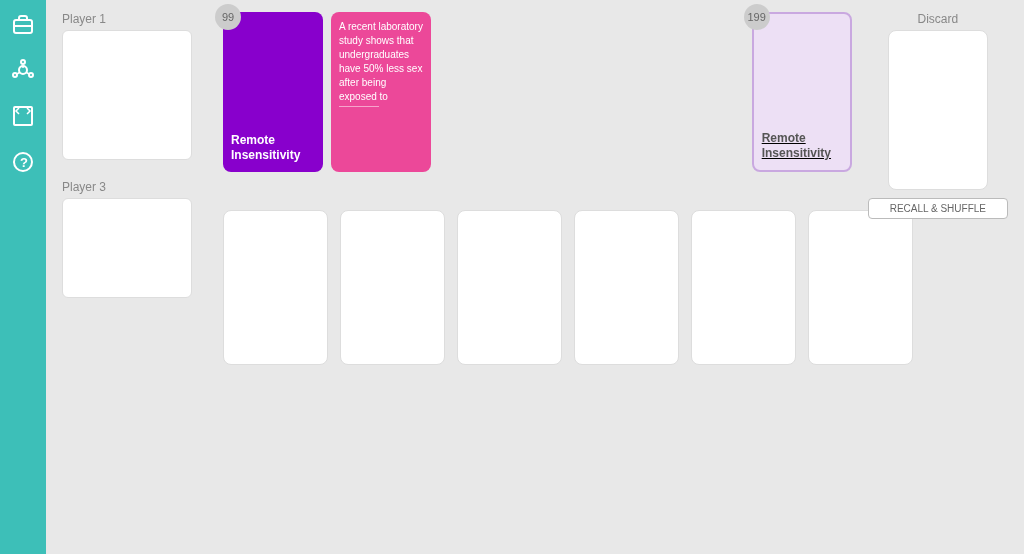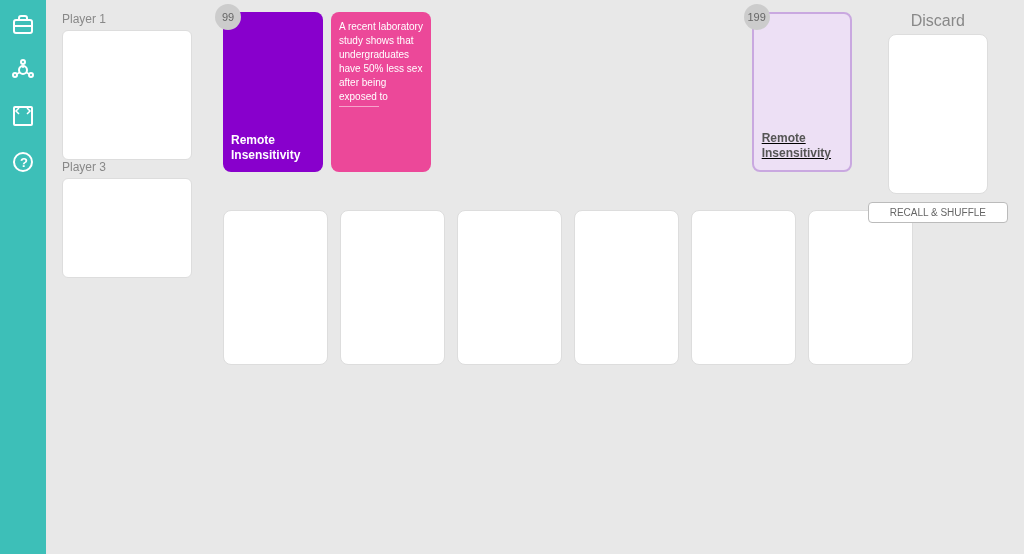--- a/index.html
+++ b/index.html
@@ -40,21 +40,21 @@
       flex-direction: row;
       padding: 12px 16px;
       gap: 16px;
       overflow: hidden;
     }
 
     
     #players-panel {
       display: flex;
       flex-direction: column;
-      gap: 0;
+      gap: 20px;
       width: 145px;
       flex-shrink: 0;
     }
 
     .player-section {
       display: flex;
       flex-direction: column;
       gap: 4px;
     }
 
@@ -177,21 +177,21 @@
     }
 
     .lavender-card-title {
       font-size: 12px;
       color: #555;
       font-weight: bold;
       line-height: 1.3;
     }
 
     .discard-label {
-      font-size: 16px;
+      font-size: 12px;
       color: #888;
       align-self: center;
     }
 
     .recall-button {
       background: white;
       border: 1px solid #bbb;
       border-radius: 4px;
       padding: 4px 21px;
       font-size: 10px;

